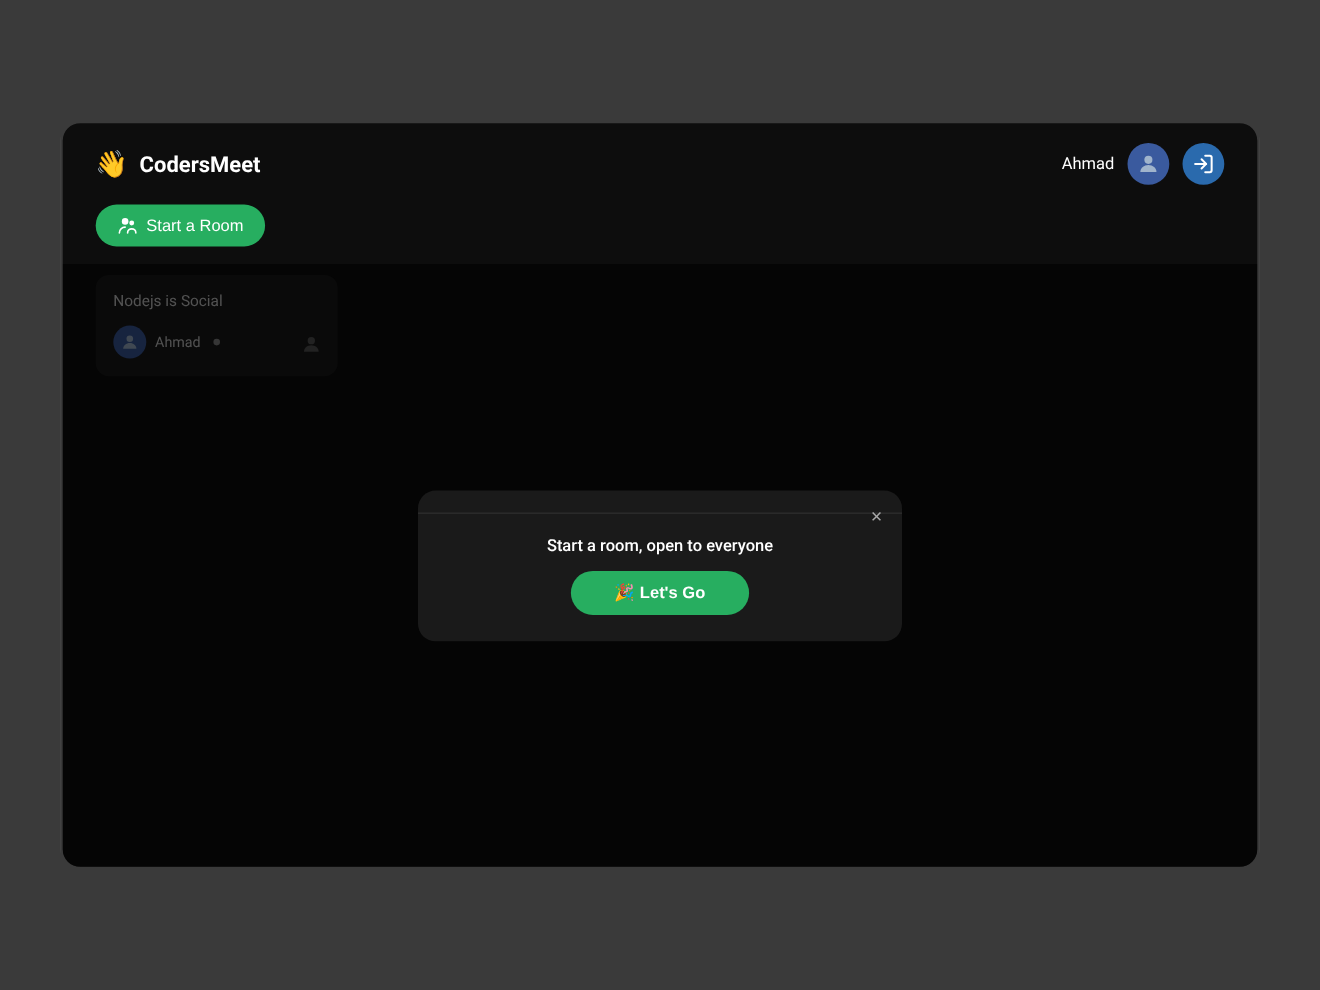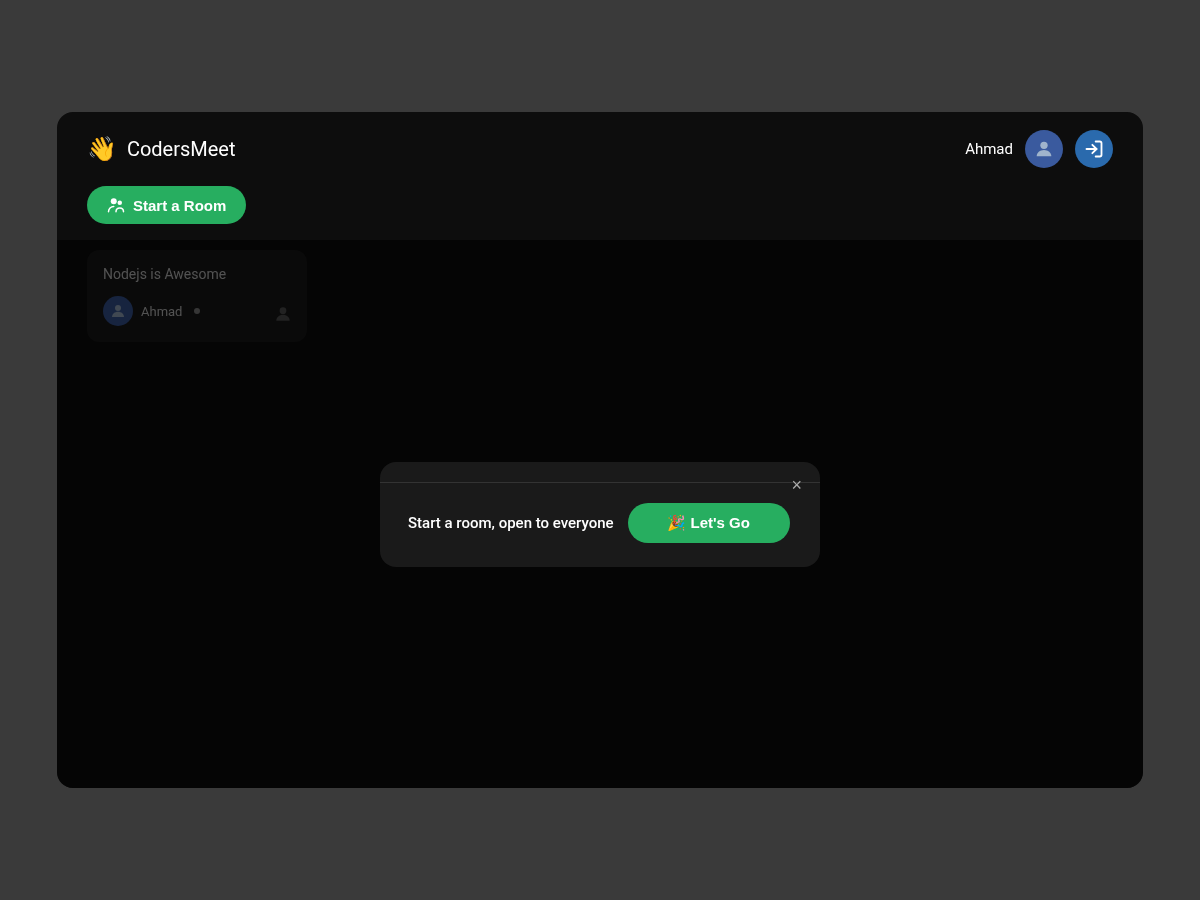--- a/index.html
+++ b/index.html
@@ -41,21 +41,21 @@
       gap: 10px;
     }
 
     .logo-emoji {
       font-size: 24px;
     }
 
     .logo-text {
       color: #ffffff;
       font-size: 20px;
-      font-weight: 400;
+      font-weight: 700;
     }
 
     .header-right {
       display: flex;
       align-items: center;
       gap: 12px;
     }
 
     .username {
       color: #ffffff;
@@ -132,21 +132,21 @@
       width: 200px;
     }
 
     .start-room-btn {
       background: #27ae60;
       color: #fff;
       border: none;
       border-radius: 24px;
       padding: 10px 20px;
       font-size: 15px;
-      font-weight: 700;
+      font-weight: 400;
       cursor: pointer;
       display: flex;
       align-items: center;
       gap: 8px;
     }
 
     
     .content {
       flex: 1;
       padding: 10px 30px;
@@ -299,21 +299,21 @@
     .room-type-name {
       color: #ffffff;
       font-size: 13px;
     }
 
     .modal-footer {
       margin-top: 20px;
       padding: 20px 28px 24px 28px;
       border-top: 1px solid #333;
       display: flex;
-      flex-direction: row;
+      flex-direction: column;
       align-items: center;
       gap: 14px;
     }
 
     .footer-desc {
       color: #ffffff;
       font-size: 15px;
       font-weight: 500;
     }
 
@@ -367,21 +367,21 @@
         <circle cx="17" cy="9" r="3" fill="#fff"></circle>
         <path d="M12 21c0-3 2.239-5 5-5s5 2 5 5" stroke="#fff" stroke-width="2" stroke-linecap="round"></path>
       </svg>
       <span>Start a Room</span>
     </button>
   </div>
 
   <div class="content">
 
     <div class="room-card">
-      <div class="room-title">Nodejs is Awesome</div>
+      <div class="room-title">Nodejs is Social</div>
       <div class="room-user">
         <div class="room-avatar">
           <svg width="18" height="18" viewBox="0 0 24 24" fill="none">
             <circle cx="12" cy="8" r="4" fill="#a0b4cc"></circle>
             <path d="M4 20c0-4 3.6-7 8-7s8 3 8 7" fill="#a0b4cc"></path>
           </svg>
         </div>
         <span class="room-username">Ahmad</span>
         <span class="mic-dot"></span>
       </div>

